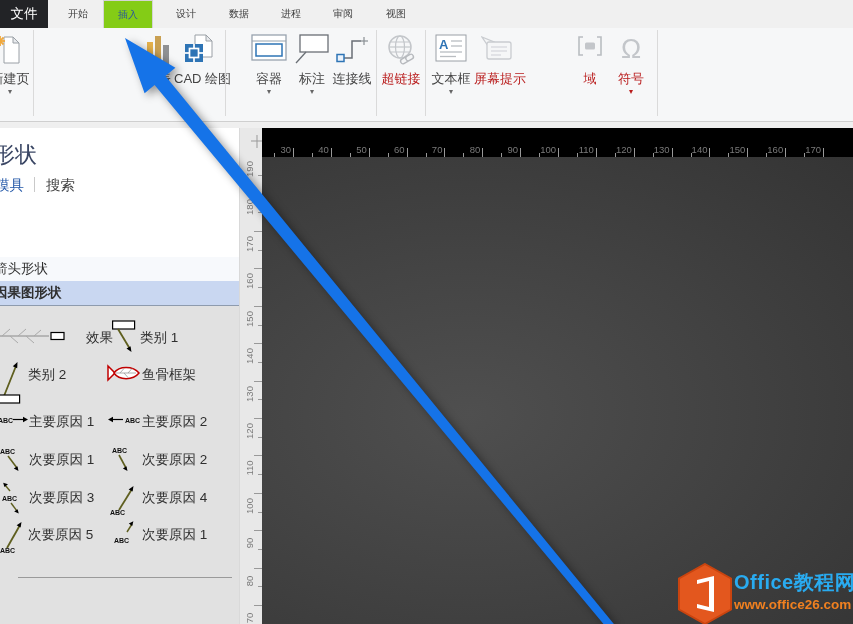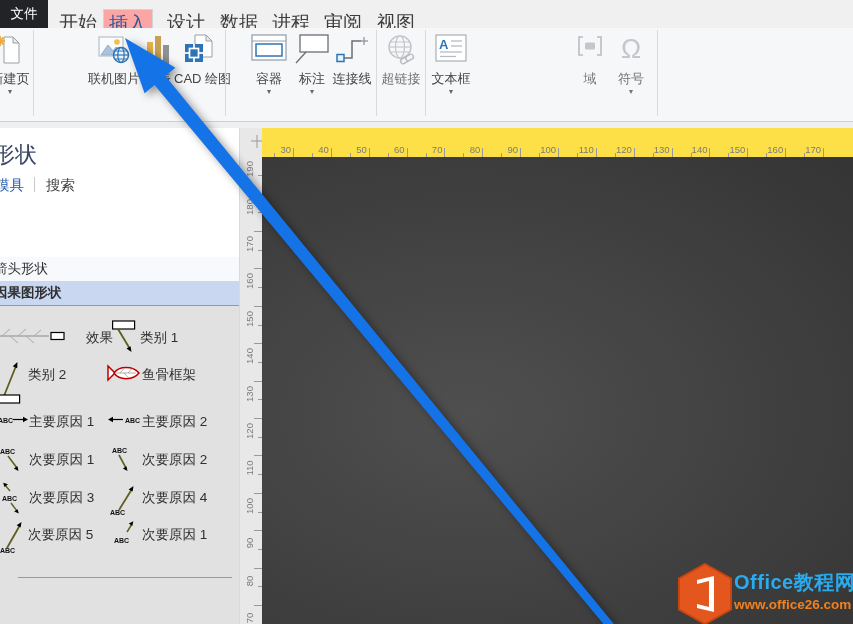--- a/index.html
+++ b/index.html
@@ -4,33 +4,33 @@
 <style>
   * { margin:0; padding:0; box-sizing:border-box; }
   html,body { width:853px; height:624px; overflow:hidden; }
   body { font-family:"Liberation Sans","DejaVu Sans",sans-serif; background:#F0F0F0; position:relative; }
   #stage { position:absolute; left:0; top:0; width:853px; height:624px; overflow:hidden; }
 
   
   .tabbar { position:absolute; left:0; top:0; width:853px; height:28px; background:#F0F0F0; }
   .file-tab { position:absolute; left:0; top:0; width:48px; height:28px; background:#222326; color:#fff;
               font-size:13.5px; display:flex; align-items:center; justify-content:center; }
-  .rtab { position:absolute; top:9px; height:28px; display:flex; align-items:center; justify-content:center;
-          font-size:19px; color:#3D3D3D;text-decoration:underline; }
-  .rtab.sel { background:#fca5a5; color:#2B579A; border:1px solid #D4D4D4; border-bottom:none; }
+  .rtab { position:absolute; top:0; height:28px; display:flex; align-items:center; justify-content:center;
+          font-size:10px; color:#3D3D3D; }
+  .rtab.sel { background:#84cc16; color:#2B579A; border:1px solid #D4D4D4; border-bottom:none; }
 
   
   .ribbon { position:absolute; left:0; top:28px; width:853px; height:94px; background:#F6F7F8; border-bottom:1px solid #CFCFCF; }
   .ribbon-strip { position:absolute; left:0; top:123px; width:853px; height:5px; background:#EFEFEF; }
   .rsep { position:absolute; top:2px; width:1px; height:86px; background:#DADADA; }
   .rbtn { position:absolute; top:2px; height:88px; text-align:center; }
   .rbtn .ric { position:absolute; top:4px; left:50%; transform:translateX(-50%); }
   .rbtn .rlabel { position:absolute; top:40px; left:0; right:0; font-size:13px; color:#444; white-space:nowrap; }
   .rbtn .rdrop { position:absolute; top:57px; left:0; right:0; font-size:8px; color:#666; }
-  .rbtn.disabled .rlabel, .rbtn.disabled .rdrop { color:#737373; }
+  .rbtn.disabled .rlabel, .rbtn.disabled .rdrop { color:#b91c1c; }
   .grplabel { position:absolute; top:103px; font-size:12px; color:#7F7F7F; text-align:center; white-space:nowrap; }
 
   
   .panel { position:absolute; left:0; top:128px; width:240px; height:496px; background:#fff; border-right:1px solid #D9D9D9; overflow:hidden; }
   .panel-title { position:absolute; left:-7px; top:12px; font-size:22px; color:#3A4664; }
   .panel-tab { position:absolute; top:48px; font-size:14.5px; }
   .panel-tab.active { color:#2458A8; }
   .panel-tab.idle { color:#3F3F3F; }
   .ptab-sep { position:absolute; left:34px; top:49px; width:1px; height:15px; background:#C9C9C9; }
   .collapse { position:absolute; left:221px; top:16px; font-size:15px; color:#555; line-height:14px; }
@@ -38,21 +38,21 @@
   .stencil-row .srl { margin-left:-6px; white-space:nowrap; }
   .submenu-arrow { font-size:9px; color:#222; margin-left:26px; }
   .shapes-body { position:absolute; left:0; top:178px; width:240px; height:318px; background:#E1E1E1; }
   .shape-item { position:absolute; font-size:13.5px; color:#2F2F2F; white-space:nowrap; }
   .sdivider { position:absolute; left:18px; top:271px; width:214px; height:1px; background:#9A9A9A; }
   .sicon { position:absolute; }
   .abc { font-size:7px; font-weight:bold; fill:#111; }
 
   
   .corner { position:absolute; left:240px; top:128px; width:22px; height:29px; background:#E8E8E8; }
-  .h-ruler { position:absolute; left:262px; top:128px; width:591px; height:29px; background:#fde047; overflow:hidden; }
+  .h-ruler { position:absolute; left:262px; top:128px; width:591px; height:29px; background:#000000; overflow:hidden; }
   .v-ruler { position:absolute; left:240px; top:157px; width:22px; height:467px; background:#E8E8E8; overflow:hidden; }
   .htick { position:absolute; bottom:0; width:1px; background:#999; }
   .hlabel { position:absolute; bottom:2px; width:22px; text-align:right; font-size:9.5px; color:#7A7A7A; }
   .vtick { position:absolute; right:0; height:1px; background:#999; }
   .vlabel { position:absolute; left:1px; width:20px; height:14px; font-size:9.5px; color:#7A7A7A; text-align:center;
             transform:rotate(-90deg); }
   .canvas { position:absolute; left:262px; top:157px; width:591px; height:467px;
             background:radial-gradient(ellipse at 35% 55%, #4F4F4F 0%, #434343 45%, #343434 100%); }
 
   
@@ -94,33 +94,20 @@
           <line x1="-0.5" y1="3.5" x2="6.5" y2="10.5"></line>
             <line x1="-0.5" y1="10.5" x2="6.5" y2="3.5"></line>
         </g>
       </svg>
       <div class="rlabel">新建页</div>
       <div class="rdrop">▾</div>
     </div>
     <div class="grplabel" style="left:-10px;width:50px;">页面</div>
     <div class="rsep" style="left:33px;"></div>
 
-    <div class="rbtn" style="left:86px;width:56px;">
-      <svg class="ric" width="32" height="30" viewBox="0 0 32 30">
-        <rect x="1" y="3" width="24" height="19" fill="#FAFBFC" stroke="#AEB4BA"></rect>
-        <circle cx="19" cy="8" r="2.8" fill="#F2C04A"></circle>
-        <polygon points="3,21 10,11 15,17 18,13 24,21" fill="#A9C3DC" stroke="#8FB0D0"></polygon>
-        <circle cx="23" cy="21" r="7.5" fill="#EAF2FB" stroke="#2E74B5" stroke-width="1.5"></circle>
-        <ellipse cx="23" cy="21" rx="3.2" ry="7.5" fill="none" stroke="#2E74B5" stroke-width="1.2"></ellipse>
-        <line x1="15.5" y1="21" x2="30.5" y2="21" stroke="#2E74B5" stroke-width="1.2"></line>
-        <line x1="16.8" y1="17" x2="29.2" y2="17" stroke="#2E74B5" stroke-width="1"></line>
-        <line x1="16.8" y1="25" x2="29.2" y2="25" stroke="#2E74B5" stroke-width="1"></line>
-      </svg>
-      <div class="rlabel">联机图片</div>
-    </div>
     <div class="rbtn" style="left:142px;width:32px;">
       <svg class="ric" width="26" height="32" viewBox="0 0 26 32">
         <rect x="2" y="8" width="6" height="24" fill="#E4B04B"></rect>
         <rect x="10" y="2" width="6" height="30" fill="#C9A052"></rect>
         <rect x="18" y="11" width="6" height="21" fill="#8F9194"></rect>
       </svg>
       <div class="rlabel">图表</div>
     </div>
     <div class="rbtn" style="left:174px;width:50px;">
       <svg class="ric" width="30" height="30" viewBox="0 0 30 30">
@@ -188,20 +175,30 @@
       <svg class="ric" width="32" height="29" viewBox="0 0 32 29">
         <rect x="1" y="1" width="30" height="26" fill="#fff" stroke="#9AA0A6"></rect>
         <text x="4" y="15" font-size="13" font-weight="bold" fill="#2E74B5" font-family="Liberation Sans,sans-serif">A</text>
         <line x1="16" y1="7" x2="27" y2="7" stroke="#B9BDC1" stroke-width="1.3"></line>
         <line x1="16" y1="12" x2="27" y2="12" stroke="#B9BDC1" stroke-width="1.3"></line>
         <line x1="5" y1="18" x2="27" y2="18" stroke="#B9BDC1" stroke-width="1.3"></line>
         <line x1="5" y1="22.5" x2="21" y2="22.5" stroke="#B9BDC1" stroke-width="1.3"></line>
       </svg>
       <div class="rlabel">文本框</div>
       <div class="rdrop">▾</div>
+    </div>
+    <div class="rbtn disabled" style="left:474px;width:48px;">
+      <svg class="ric" width="34" height="30" viewBox="0 0 34 30">
+        <polygon points="7,12 1,3 13,8" fill="#F5F6F7" stroke="#C9CCD0" stroke-width="1.3"></polygon>
+        <rect x="6" y="8" width="24" height="17" rx="2" fill="#F5F6F7" stroke="#C9CCD0" stroke-width="1.3"></rect>
+        <line x1="10" y1="13" x2="26" y2="13" stroke="#D3D6DA" stroke-width="1.2"></line>
+        <line x1="10" y1="17" x2="26" y2="17" stroke="#D3D6DA" stroke-width="1.2"></line>
+        <line x1="10" y1="21" x2="20" y2="21" stroke="#D3D6DA" stroke-width="1.2"></line>
+      </svg>
+      <div class="rlabel">屏幕提示</div>
     </div>
     <div class="rbtn disabled" style="left:570px;width:40px;">
       <svg class="ric" width="30" height="24" viewBox="0 0 30 24">
         <path d="M8,3 H4 V21 H8" fill="none" stroke="#B9BDC1" stroke-width="1.6"></path>
         <path d="M22,3 H26 V21 H22" fill="none" stroke="#B9BDC1" stroke-width="1.6"></path>
         <rect x="10" y="8.5" width="10" height="7" rx="1.5" fill="#C3C6CA"></rect>
       </svg>
       <div class="rlabel">域</div>
     </div>
     <div class="rbtn disabled" style="left:610px;width:42px;">

